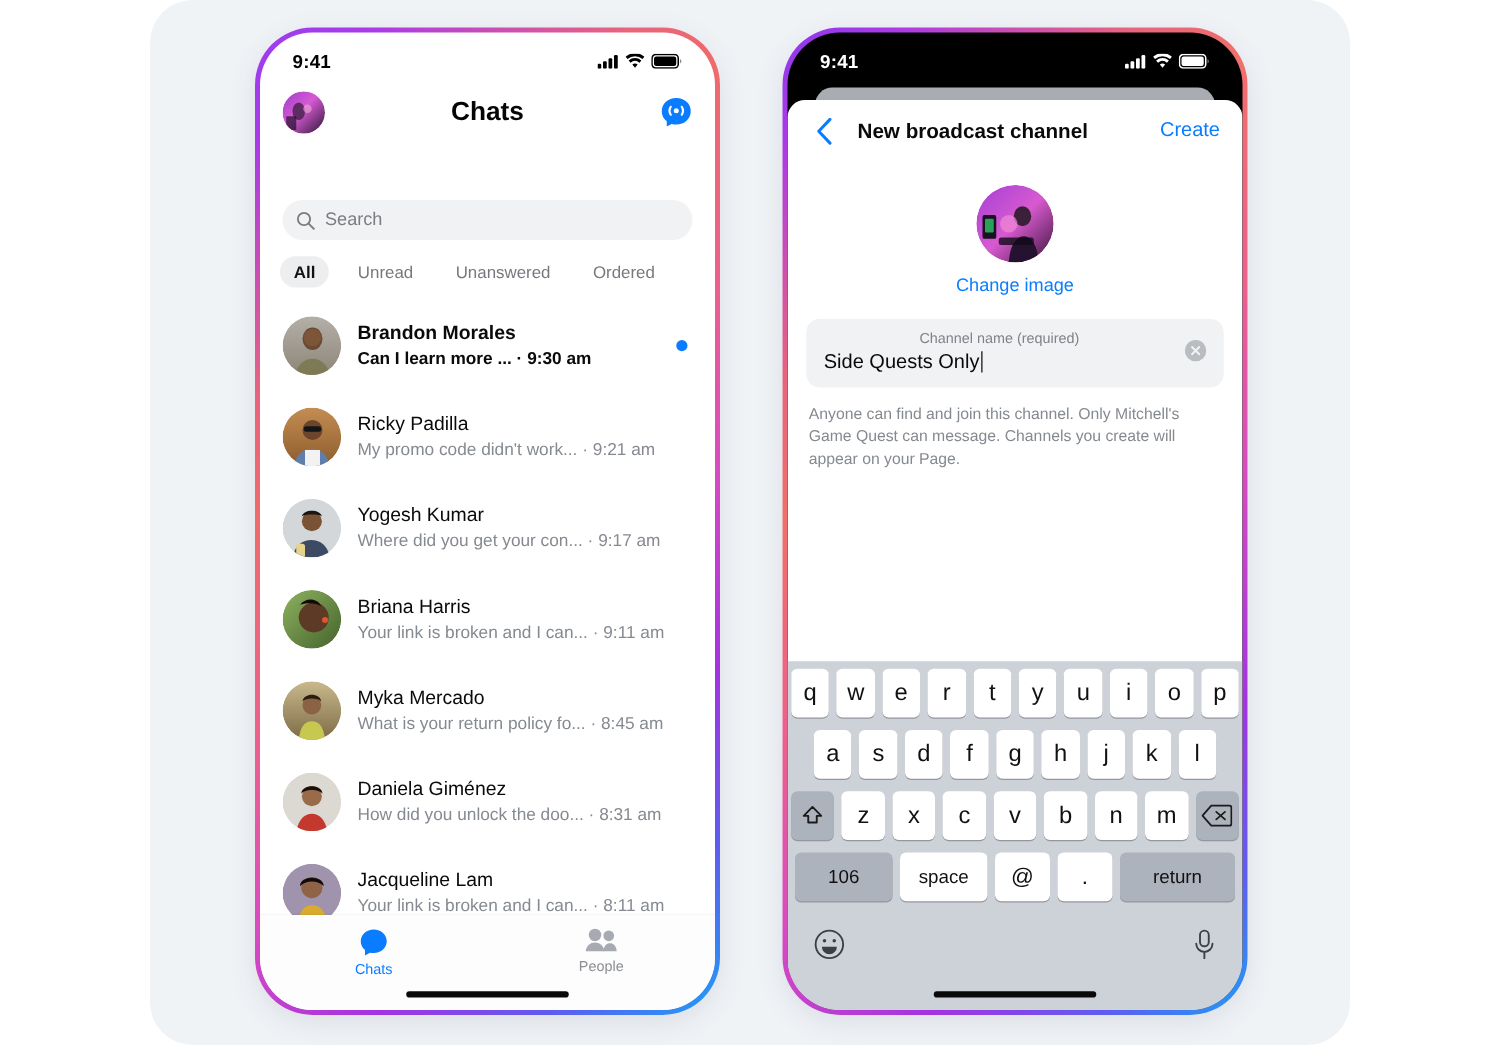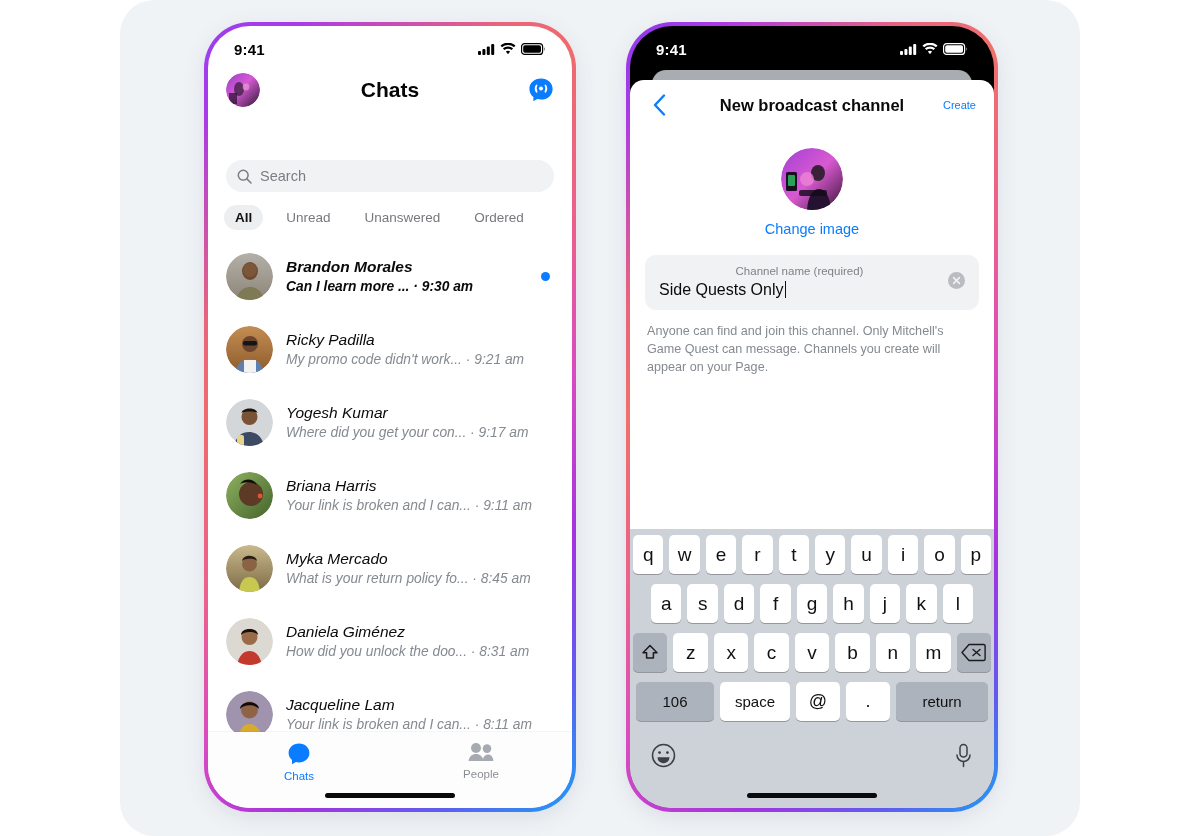--- a/index.html
+++ b/index.html
@@ -116,21 +116,21 @@
   .chip {
     font-size: 13.5px; color: #75787d;
     padding: 5px 11px; border-radius: 14px;
     white-space: nowrap;
   }
   .chip.active {
     background: #eceef0; color: #121212; font-weight: bold;
   }
 
   
-  .chat-list { padding: 0 4px 0 0; font-style: italic; }
+  .chat-list { padding: 0 4px 0 0; }
   .chat-row {
     display: flex; align-items: center;
     padding: 7px 18px; gap: 13px; height: 73px;
   }
   .avatar-lg {
     width: 47px; height: 47px; border-radius: 50%;
     flex: 0 0 auto; overflow: hidden; position: relative;
   }
   .chat-texts { flex: 1 1 auto; min-width: 0; }
   .chat-name {
@@ -187,27 +187,26 @@
     display: flex; align-items: center;
     height: 50px; padding: 0 18px;
     position: relative;
   }
   .back-chevron {
     width: 22px; height: 22px;
     display: flex; align-items: center; justify-content: center;
   }
   .sheet-title {
     position: absolute; left: 56px; right: 56px;
-    text-align: center;
     font-size: 16.5px; font-weight: bold; color: #0a0a0a;
     pointer-events: none;
   }
   .create-btn {
     margin-left: auto;
-    font-size: 11px; color: #0a7cff; text-align: right;
+    font-size: 16px; color: #0a7cff; text-align: right;
   }
   .img-block {
     display: flex; flex-direction: column;
     align-items: center; padding-top: 18px;
   }
   .channel-img {
     width: 62px; height: 62px; border-radius: 50%;
     overflow: hidden;
   }
   .change-image {

